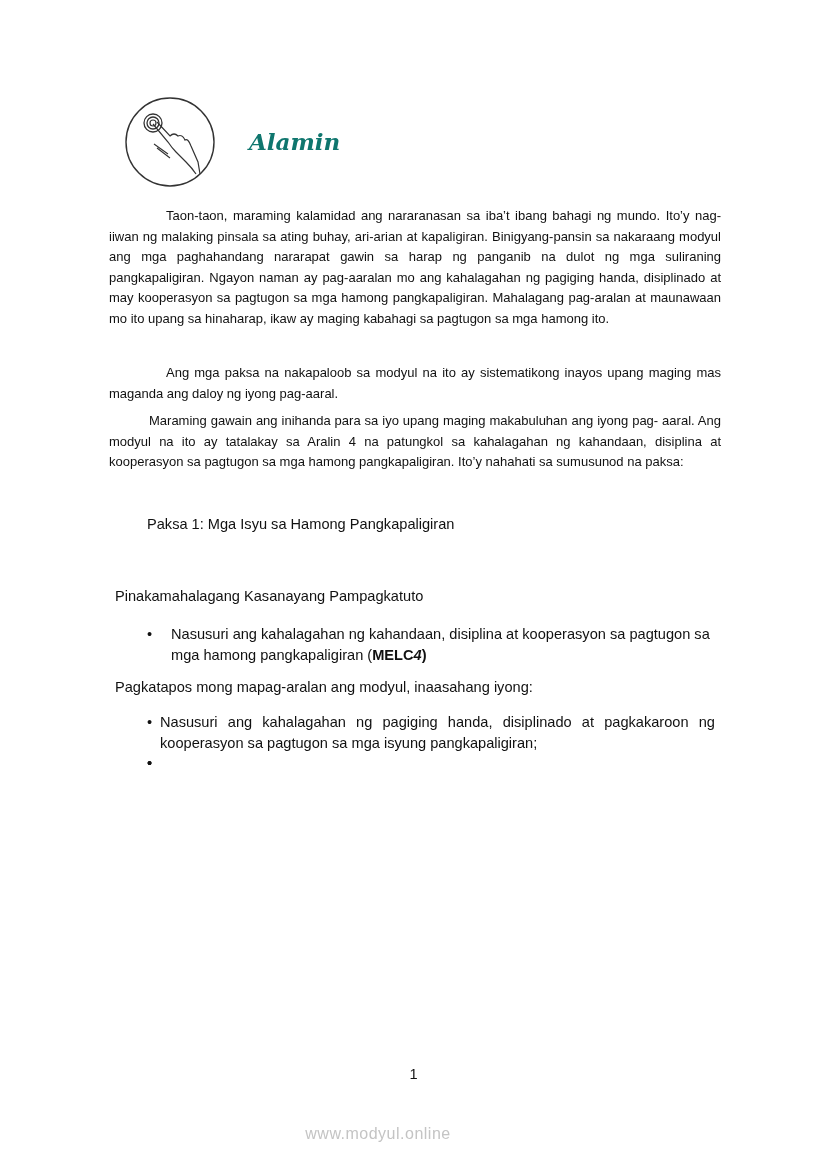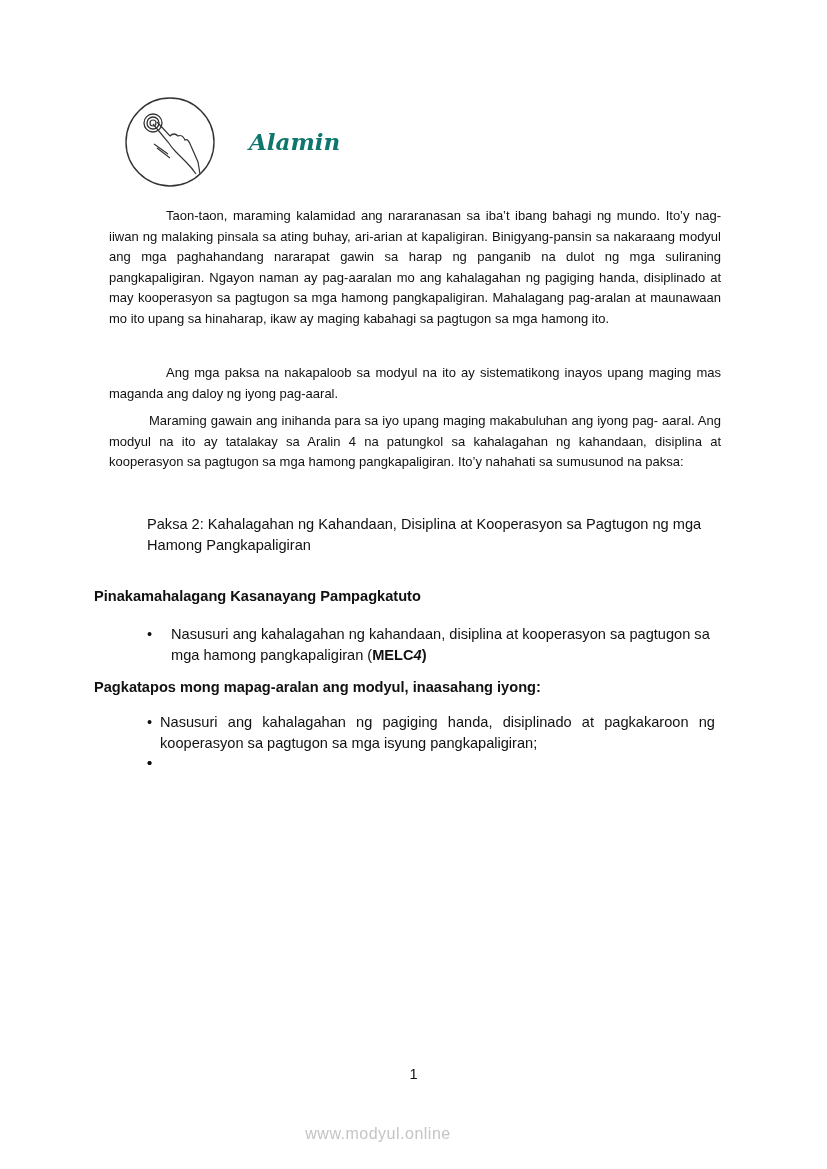--- a/index.html
+++ b/index.html
@@ -15,21 +15,21 @@
   }
   .para {
     position: absolute; left: 109px; width: 612px;
     font-size: 13px; line-height: 20.6px; text-align: justify; margin: 0;
   }
   .para.indent { text-indent: 57px; }
   .para.indent-small { text-indent: 40px; }
   .topics { position: absolute; left: 147px; top: 514px; width: 600px; font-size: 14.6px; line-height: 20.6px; }
   .topics div { margin: 0; }
   .heading {
-    position: absolute; left: 94px; font-size: 14.6px; font-weight: bold; margin: 0; text-align: right;
+    position: absolute; left: 115px; font-size: 14.6px; font-weight: normal; margin: 0; text-align: right;
   }
   .melc-list { position: absolute; left: 147px; top: 624px; width: 580px; font-size: 14.6px; line-height: 20.6px; }
   .melc-item { position: relative; padding-left: 24px; }
   .melc-item .bullet { position: absolute; left: 0; top: 0; }
   .obj-list { position: absolute; left: 147px; top: 712px; width: 568px; font-size: 14.6px; line-height: 20.6px; }
   .obj-item { position: relative; padding-left: 13px; text-align: justify; }
   .obj-item .bullet { position: absolute; left: 0; top: 0; }
   .page-number { position: absolute; left: 0; width: 827px; top: 1066px; text-align: center; font-size: 14.6px; }
   .watermark {
     position: absolute; left: 0; width: 756px; top: 1125px; text-align: center;
@@ -50,21 +50,21 @@
     <path d="M30 48 L44 58 M33 52 L46 62" fill="none" stroke="#333" stroke-width="1.1"></path>
   </svg>
 </div>
 <div class="title">Alamin</div>
 
 <p class="para indent" style="top:206px">Taon-taon, maraming kalamidad ang nararanasan sa iba’t ibang bahagi ng mundo. Ito’y nag-iiwan ng malaking pinsala sa ating buhay, ari-arian at kapaligiran. Binigyang-pansin sa nakaraang modyul ang mga paghahandang nararapat gawin sa harap ng panganib na dulot ng mga suliraning pangkapaligiran. Ngayon naman ay pag-aaralan mo ang kahalagahan ng pagiging handa, disiplinado at may kooperasyon sa pagtugon sa mga hamong pangkapaligiran. Mahalagang pag-aralan at maunawaan mo ito upang sa hinaharap, ikaw ay maging kabahagi sa pagtugon sa mga hamong ito.</p>
 <p class="para indent" style="top:363px">Ang mga paksa na nakapaloob sa modyul na ito ay sistematikong inayos upang maging mas maganda ang daloy ng iyong pag-aaral.</p>
 <p class="para indent-small" style="top:411px">Maraming gawain ang inihanda para sa iyo upang maging makabuluhan ang iyong pag- aaral. Ang modyul na ito ay tatalakay sa Aralin 4 na patungkol sa kahalagahan ng kahandaan, disiplina at kooperasyon sa pagtugon sa mga hamong pangkapaligiran. Ito’y nahahati sa sumusunod na paksa:</p>
 
 <div class="topics">
-  <div>Paksa 2: Kahalagahan ng Kahandaan, Disiplina at Kooperasyon sa Pagtugon ng mga Hamong Pangkapaligiran</div>
+  <div>Paksa 1: Mga Isyu sa Hamong Pangkapaligiran</div>
 </div>
 
 <div class="heading" style="top:588px">Pinakamahalagang Kasanayang Pampagkatuto</div>
 
 <div class="melc-list">
   <div class="melc-item">
     <span class="bullet">•</span>
     <span>Nasusuri ang kahalagahan ng kahandaan, disiplina at kooperasyon sa pagtugon sa mga hamong pangkapaligiran (</span><b><span>MELC</span><i>4</i></b><span style="font-weight:bold">)</span>
   </div>
 </div>

